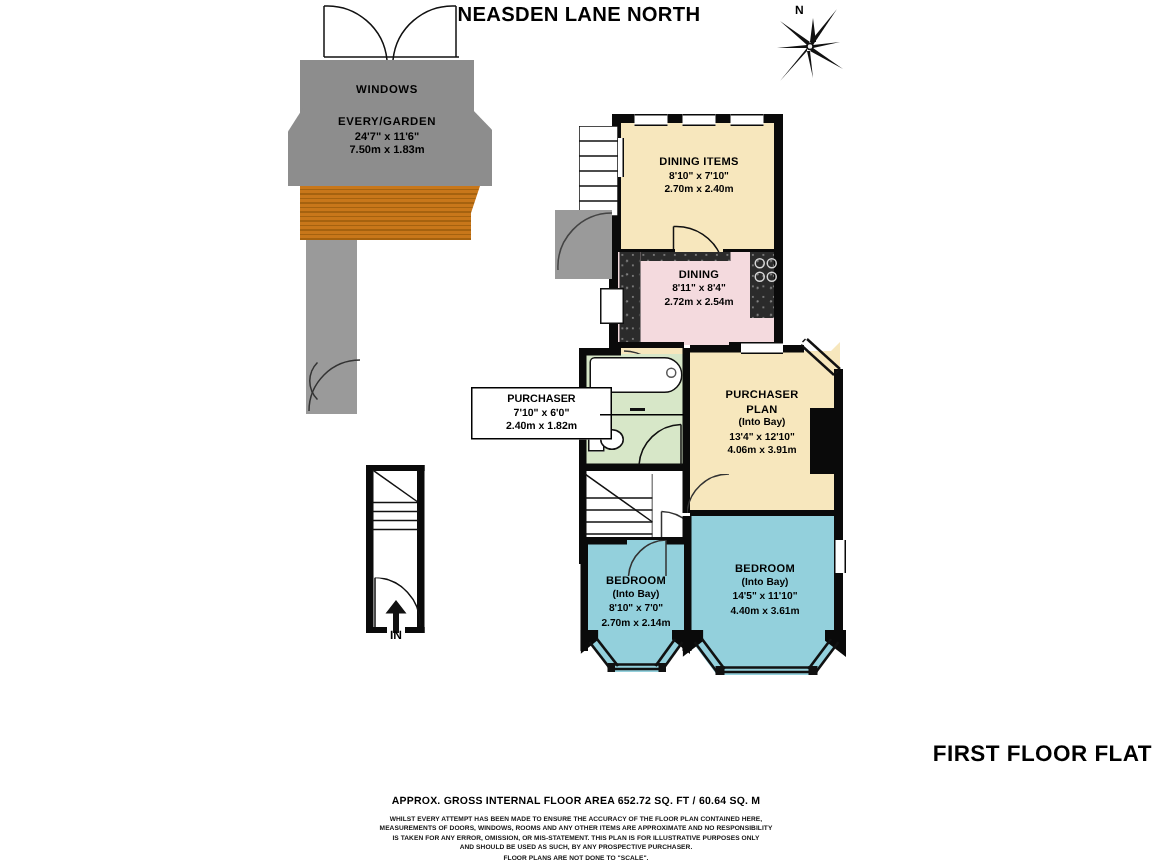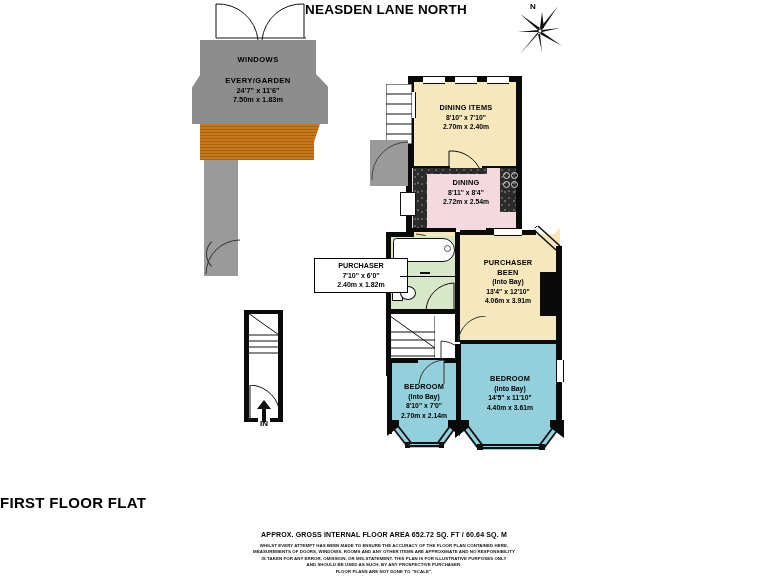--- a/index.html
+++ b/index.html
@@ -51,21 +51,21 @@
   
   .fx{position:absolute;border:1px solid #111;background:#ffffff;}
   .counter{position:absolute;background:#2b2b2b;
     background-image:radial-gradient(circle at 2px 2px,#777 0.6px,transparent 0.9px),
                      radial-gradient(circle at 5px 6px,#888 0.6px,transparent 0.9px);
     background-size:7px 7px,9px 9px;}
   .hobdot{position:absolute;border:.8px solid #d8d8d8;border-radius:50%;}
   .arc{position:absolute;border:1px solid #111;border-radius:50%;}
 
   
-  #floor-name{left:0;top:494px;width:768px;text-align:left;font-size:15px;font-weight:bold;letter-spacing:.3px;}
+  #floor-name{left:0;top:494px;width:768px;text-align:right;font-size:15px;font-weight:bold;letter-spacing:.3px;}
   #area-line{left:0;top:531px;width:768px;text-align:center;font-size:7px;font-weight:bold;letter-spacing:.15px;}
   #disclaimer{left:0;top:543px;width:768px;text-align:center;font-size:4.4px;font-weight:bold;
               line-height:6.4px;letter-spacing:.05px;color:#111;}
   #in-label{font-size:8px;font-weight:bold;}
 </style>
 </head>
 <body>
 
 <div class="stage">
 
@@ -281,21 +281,21 @@
 
     <div class="abs wall" style="left:540px;top:272px;width:18px;height:44px;"></div>
     <div class="abs wall" style="left:460px;top:340px;width:100px;height:6px;"></div>
 
     <svg class="abs" style="left:458px;top:316px;" width="30" height="28">
       <path d="M0,26 A28,28 0 0 1 28,0" fill="none" stroke="#333" stroke-width="1"></path>
     </svg>
 
     <div class="rlabel abs" style="left:462px;top:258px;width:92px;">
       <span class="nm">PURCHASER</span>
-      <span class="nm">BEEN</span>
+      <span class="nm">PLAN</span>
       <span class="sub">(Into Bay)</span>
       <span class="dim">13'4" x 12'10"</span>
       <span class="dim">4.06m x 3.91m</span>
     </div>
 
     <div class="abs f-teal" style="left:460px;top:344px;width:100px;height:84px;"></div>
     <div class="abs wall" style="left:455px;top:344px;width:6px;height:90px;"></div>
     <div class="abs wall" style="left:556px;top:344px;width:6px;height:78px;"></div>
 
     <div class="abs f-teal" style="left:460px;top:426px;width:100px;height:24px;clip-path:polygon(0 0,100% 0,82% 100%,18% 100%);"></div>

